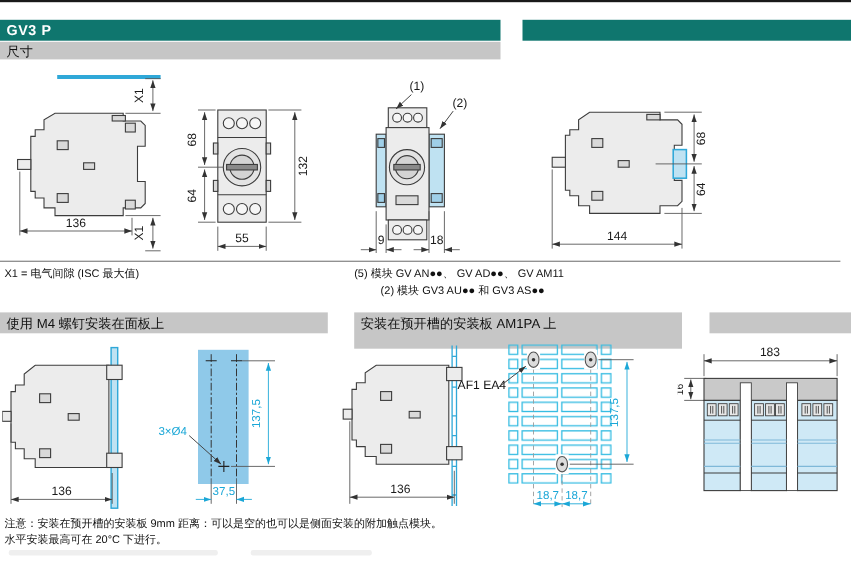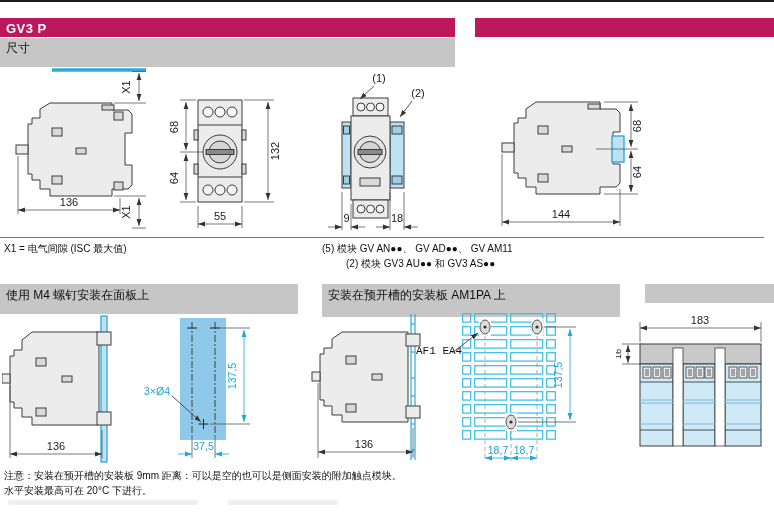--- a/index.html
+++ b/index.html
@@ -1,21 +1,21 @@
 <!DOCTYPE html>
 <html><head>
 <meta charset="utf-8">
 <style>
   html,body{margin:0;padding:0;background:#fff;}
   body{font-family:"Liberation Sans","DejaVu Sans",sans-serif;}
   .page{position:relative;width:774px;height:518px;background:#fff;overflow:hidden;}
   .abs{position:absolute;}
   .top-rule{left:0;top:0;width:774px;height:2px;background:#1a1a1a;}
-  .banner-cyan{background:#be185d;height:19px;line-height:19px;}
-  .banner-gray{background:#C6C6C6;height:29px;line-height:18px;}
+  .banner-cyan{background:#0f766e;height:19px;line-height:19px;}
+  .banner-gray{background:#C6C6C6;height:16px;line-height:18px;}
   .banner-cyan .t{color:#fff;font-weight:bold;font-size:13px;padding-left:6px;letter-spacing:.5px;}
   .banner-gray .t{color:#111;font-size:12px;padding-left:6px;}
   .rule-mid{left:0;top:237px;width:764px;height:1px;background:#777;}
   .note{font-size:10px;color:#111;white-space:nowrap;}
   .lbl{font-size:11px;color:#111;white-space:nowrap;}
   svg{display:block;}
   svg text{font-family:"Liberation Sans","DejaVu Sans",sans-serif;}
   .dimtxt{font-size:11px;fill:#1a1a1a;}
   .dimtxt-c{font-size:10.5px;fill:#1BA7D7;}
   .ghost{background:#efefef;border-radius:2px;}
@@ -189,21 +189,21 @@
     <text class="dimtxt" text-anchor="middle" transform="rotate(-90 163 92)" x="163" y="92">64</text>
     <text class="dimtxt" text-anchor="middle" x="83" y="138">144</text>
   </svg>
 
   <div class="abs rule-mid"></div>
 
   <div class="abs note" style="left:4px;top:242px;">X1 = 电气间隙 (ISC 最大值)</div>
   <div class="abs note" style="left:322px;top:242px;">(5) 模块 GV AN●●、 GV AD●●、 GV AM11</div>
   <div class="abs note" style="left:322px;top:257px;margin-left:24px;">(2) 模块 GV3 AU●● 和 GV3 AS●●</div>
 
-  <div class="abs banner-gray" style="left:0;top:284px;width:298px;height:30px;line-height:19px;">
+  <div class="abs banner-gray" style="left:0;top:284px;width:298px;height:19px;line-height:19px;">
     <span class="t">使用 M4 螺钉安装在面板上</span>
   </div>
   <div class="abs banner-gray" style="left:322px;top:284px;width:298px;height:33px;line-height:19px;">
     <span class="t">安装在预开槽的安装板 AM1PA 上</span>
   </div>
   <div class="abs banner-gray" style="left:645px;top:284px;width:129px;height:19px;line-height:19px;"></div>
 
   <svg class="abs" style="left:2px;top:312px;" width="132" height="155" viewBox="0 0 132 155">
     <defs>
         <marker id="arwE" markerWidth="8" markerHeight="8" refX="7" refY="3" orient="auto-start-reverse" markerUnits="userSpaceOnUse">
@@ -289,21 +289,21 @@
       <rect x="106" y="94" width="14" height="12"></rect>
     </g>
     <g stroke="#555" stroke-width="0.8" fill="none">
       <line x1="18" y1="71" x2="18" y2="146"></line>
         <line x1="113" y1="116" x2="113" y2="146"></line>
       <line x1="18" y1="140" x2="113" y2="140" marker-start="url(#arwG)" marker-end="url(#arwG)"></line>
     </g>
     <text class="dimtxt" text-anchor="middle" x="64" y="136">136</text>
   </svg>
 
-  <div class="abs lbl" style="left:416px;top:345px;font-family:Liberation Mono, monospace;">AF1 EA4</div>
+  <div class="abs lbl" style="left:416px;top:345px;">AF1 EA4</div>
 
   <svg class="abs" style="left:448px;top:305px;" width="140" height="172" viewBox="0 0 140 172">
     <defs>
       <marker id="arwH" markerWidth="8" markerHeight="8" refX="7" refY="3" orient="auto-start-reverse" markerUnits="userSpaceOnUse">
           <path d="M0,0.6 L7,3 L0,5.4 Z" fill="#333"></path>
         </marker>
       <marker id="arwHc" markerWidth="8" markerHeight="8" refX="7" refY="3" orient="auto-start-reverse" markerUnits="userSpaceOnUse">
           <path d="M0,0.6 L7,3 L0,5.4 Z" fill="#1BA7D7"></path>
         </marker>
       <pattern id="gridH" x="14" y="8" width="94" height="13" patternUnits="userSpaceOnUse">

